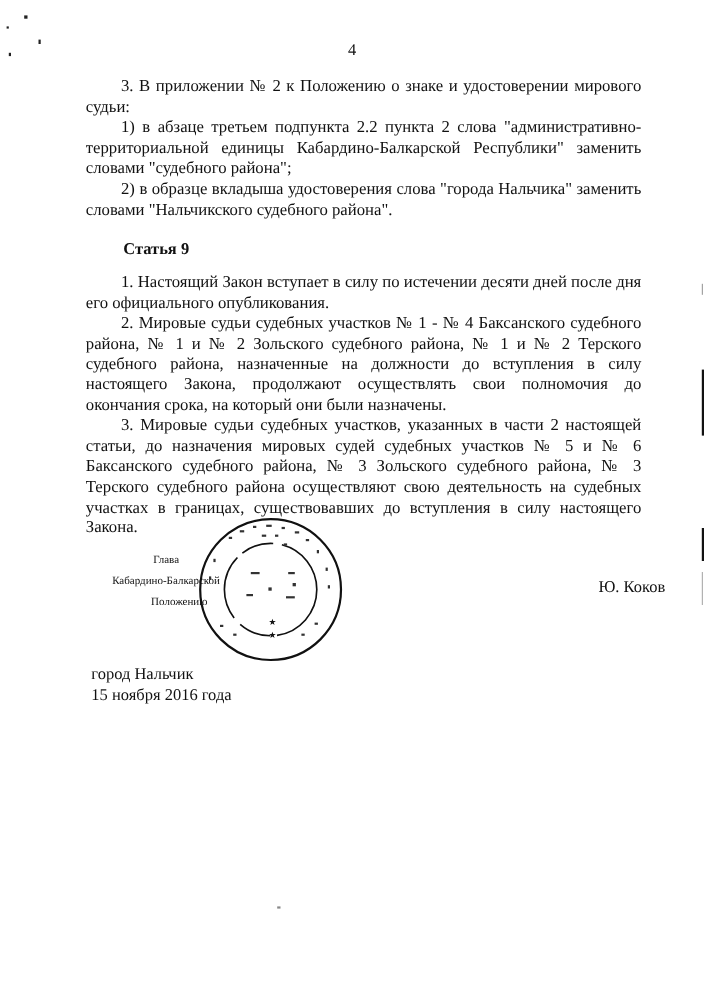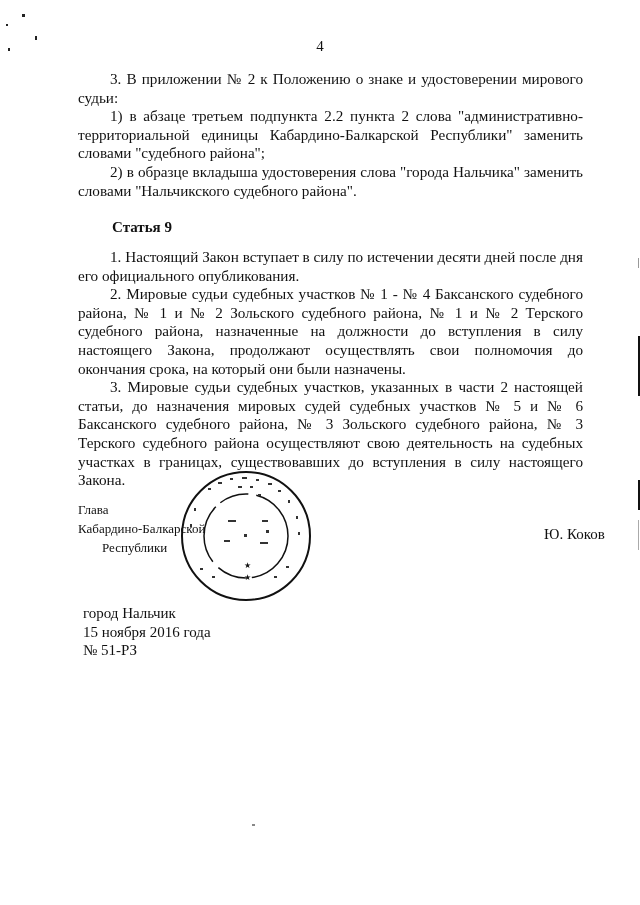--- a/index.html
+++ b/index.html
@@ -5,21 +5,21 @@
   html, body { margin: 0; padding: 0; background: #ffffff; }
   body { width: 640px; height: 905px; position: relative; overflow: hidden;
          font-family: "Liberation Serif", "DejaVu Serif", serif; color: #111; }
   .page { position: absolute; left: 0; top: 0; width: 640px; height: 905px; background: #fff; }
   .speck { position: absolute; background: #222; }
   .page-num { position: absolute; top: 38px; left: 0; width: 640px; text-align: center; font-size: 15px; }
   .text { position: absolute; left: 78px; width: 505px; font-size: 15.2px; line-height: 18.6px; text-align: justify; }
   .p { margin: 0; }
   .ind { text-indent: 32px; }
   .heading { position: absolute; left: 112px; top: 219px; font-size: 15px; font-weight: bold; }
-  .sig-left { position: absolute; left: 78px; top: 500px; width: 146px; text-align: left; font-size: 13px; line-height: 19px; }
+  .sig-left { position: absolute; left: 78px; top: 500px; width: 146px; text-align: center; font-size: 10px; line-height: 19px; }
   .sig-left .l3 { padding-left: 24px; }
   .sig-name { position: absolute; left: 544px; top: 526px; font-size: 15px; }
   .footer { position: absolute; left: 83px; top: 604px; font-size: 15px; line-height: 18.6px; }
   .seal { position: absolute; left: 178px; top: 468px; width: 136px; height: 136px; }
   .edge-mark { position: absolute; background: #111; }
 </style>
 </head>
 <body>
 
 <div class="page">
@@ -81,24 +81,23 @@
         <rect x="82" y="74" width="8" height="2"></rect>
       <rect x="88" y="62" width="3" height="3"></rect>
     </g>
     <text x="66" y="100" font-size="8" fill="#111" font-family="DejaVu Sans, sans-serif">★</text>
     <text x="66" y="112" font-size="8" fill="#111" font-family="DejaVu Sans, sans-serif">★</text>
   </svg>
 
   <div class="sig-left">
     <div>Глава</div>
     <div>Кабардино-Балкарской</div>
-    <div class="l3">Республики</div>
+    <div class="l3">Положению</div>
   </div>
 
   <div class="sig-name">Ю. Коков</div>
 
   <div class="footer">
     <div>город Нальчик</div>
     <div>15 ноября 2016 года</div>
-    <div>№ 51-РЗ</div>
   </div>
 
 </div>
 
 </body></html>

